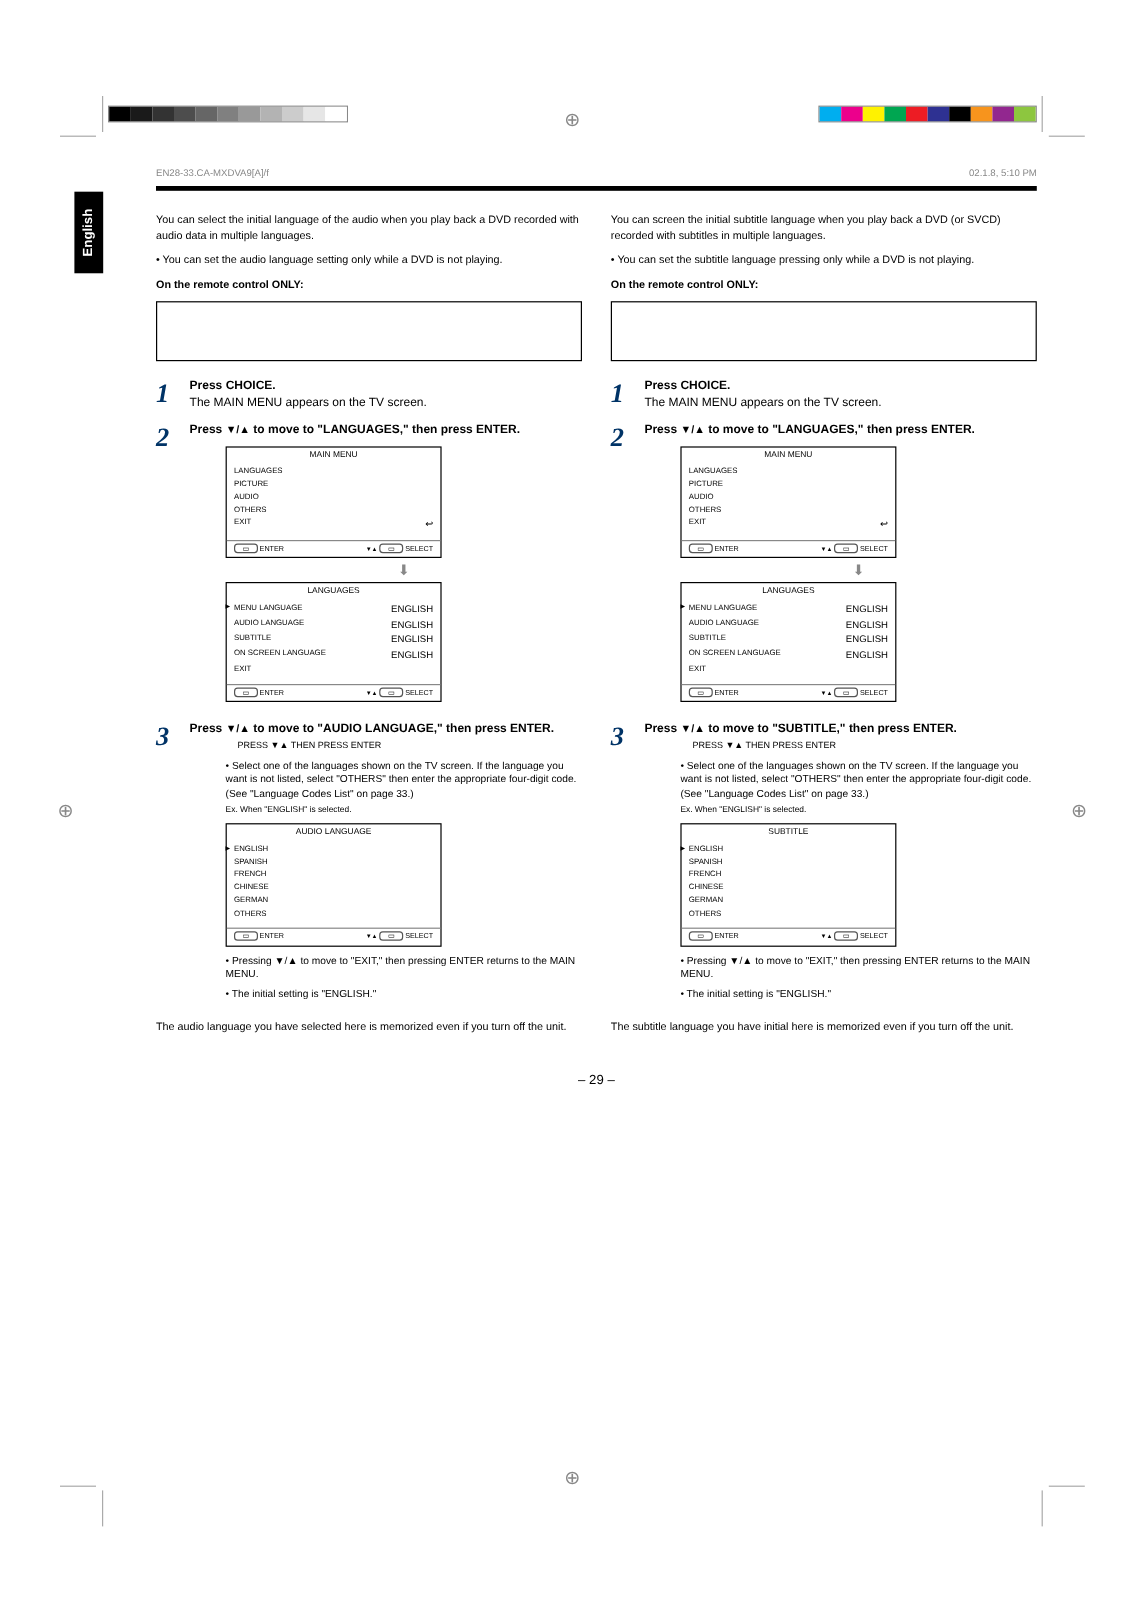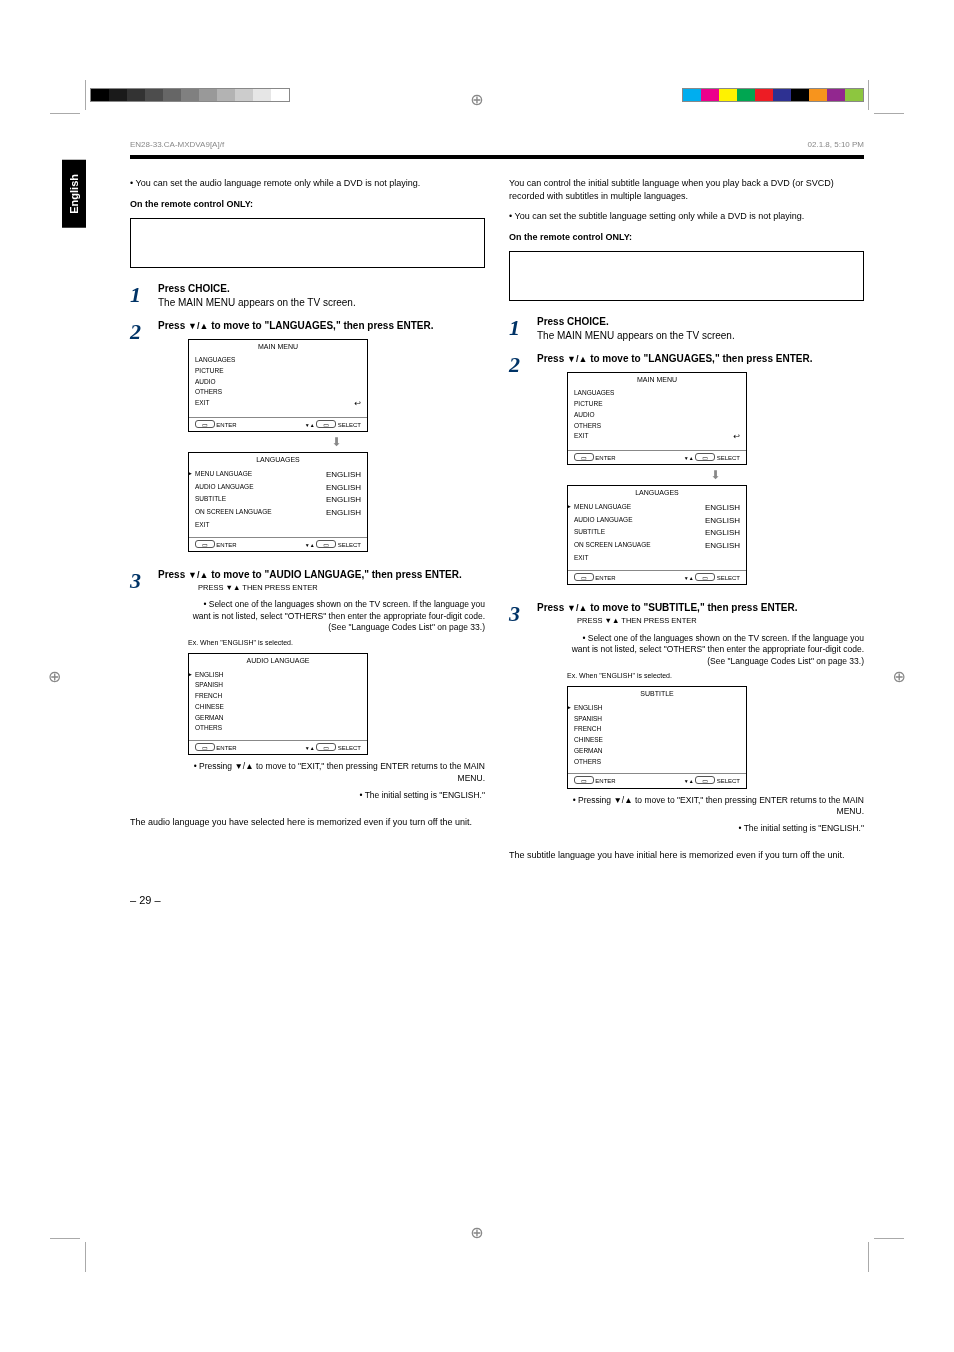--- a/index.html
+++ b/index.html
@@ -31,24 +31,24 @@
   .menu-box { border: 1px solid #000; background: #fff; font-size: 6.5px; width: 180px; padding: 2px 0 0 0; }
   .menu-title { text-align: center; font-size: 7px; padding-bottom: 2px; }
   .menu-items { padding: 2px 6px 0 6px; position: relative; }
   .menu-row { display: flex; justify-content: space-between; padding: 1px 0; }
   .menu-row.sel::before { content: "▶"; position: absolute; left: -1px; font-size: 5px; }
   .menu-row.sel { font-weight: normal; }
   .return-icon { font-size: 8px; }
   .menu-footer { border-top: 1px solid #888; margin-top: 6px; display: flex; justify-content: space-between; padding: 2px 6px; font-size: 6px; align-items: center; }
   .btn6 { display: inline-block; border: 1px solid #555; border-radius: 3px; padding: 0 6px; font-size: 6px; line-height: 8px; height: 8px; }
   .down-arrow { text-align: center; font-size: 12px; color: #888; margin: 2px 0; }
-  .sub-note { font-size: 8.5px; line-height: 1.35; margin: 6px 0 4px 30px; text-align: right; }
+  .sub-note { font-size: 8.5px; line-height: 1.35; margin: 6px 0 4px 30px; }
   .caption { font-size: 7px; margin-left: 30px; margin-bottom: 4px; }
   .prompt-line { font-size: 7.5px; margin-left: 40px; margin-top: 2px; }
-  .page-num { font-size: 11px; margin-top: 24px; }
+  .page-num { text-align: center; font-size: 11px; margin-top: 24px; }
   .tick-v { position:absolute; border-left:1px solid #aaa; height:30px; }
   .tick-h { position:absolute; border-top:1px solid #aaa; width:30px; }
 </style>
 </head>
 <body>
 
 <div class="page">
 
   <div class="gray-ramp">
       <div style="background: rgb(0, 0, 0);"></div>
@@ -95,21 +95,22 @@
   <div class="content">
     <div class="filename">
       <span>EN28-33.CA-MXDVA9[A]/f</span>
       <span>02.1.8, 5:10 PM</span>
     </div>
     <div class="rule-thick"></div>
 
     <div class="columns">
 
       <div class="col">
-        <div class="body-text">• You can set the audio language remote only while a DVD is not playing.</div>
+        <div class="body-text">You can select the initial language of the audio when you play back a DVD recorded with audio data in multiple languages.</div>
+        <div class="body-text">• You can set the audio language setting only while a DVD is not playing.</div>
         <div class="body-text"><span class="bold" style="font-weight:bold">On the remote control ONLY:</span></div>
         <div class="remote-box"></div>
 
         <div class="step">
           <div class="step-num">1</div>
           <div class="step-body">
             <span class="bold" style="font-weight:bold">Press CHOICE.</span><br>
             <span>The MAIN MENU appears on the TV screen.</span>
           </div>
         </div>
@@ -225,22 +226,22 @@
               </div>
             </div>
             <div class="sub-note">• Pressing ▼/▲ to move      to "EXIT," then pressing ENTER returns to the MAIN MENU.</div>
             <div class="sub-note">• The initial setting is "ENGLISH."</div>
           </div>
         </div>
         <div class="body-text" style="margin-top:8px">The audio language you have selected here is memorized even if you turn off the unit.</div>
       </div>
 
       <div class="col">
-        <div class="body-text">You can control the initial subtitle language when you play back a DVD (or SVCD) recorded with subtitles in multiple languages.</div>
-        <div class="body-text">• You can set the subtitle language setting only while a DVD is not playing.</div>
+        <div class="body-text">You can screen the initial subtitle language when you play back a DVD (or SVCD) recorded with subtitles in multiple languages.</div>
+        <div class="body-text">• You can set the subtitle language pressing only while a DVD is not playing.</div>
         <div class="body-text"><span class="bold" style="font-weight:bold">On the remote control ONLY:</span></div>
         <div class="remote-box"></div>
 
         <div class="step">
           <div class="step-num">1</div>
           <div class="step-body">
             <span class="bold" style="font-weight:bold">Press CHOICE.</span><br>
             <span>The MAIN MENU appears on the TV screen.</span>
           </div>
         </div>

